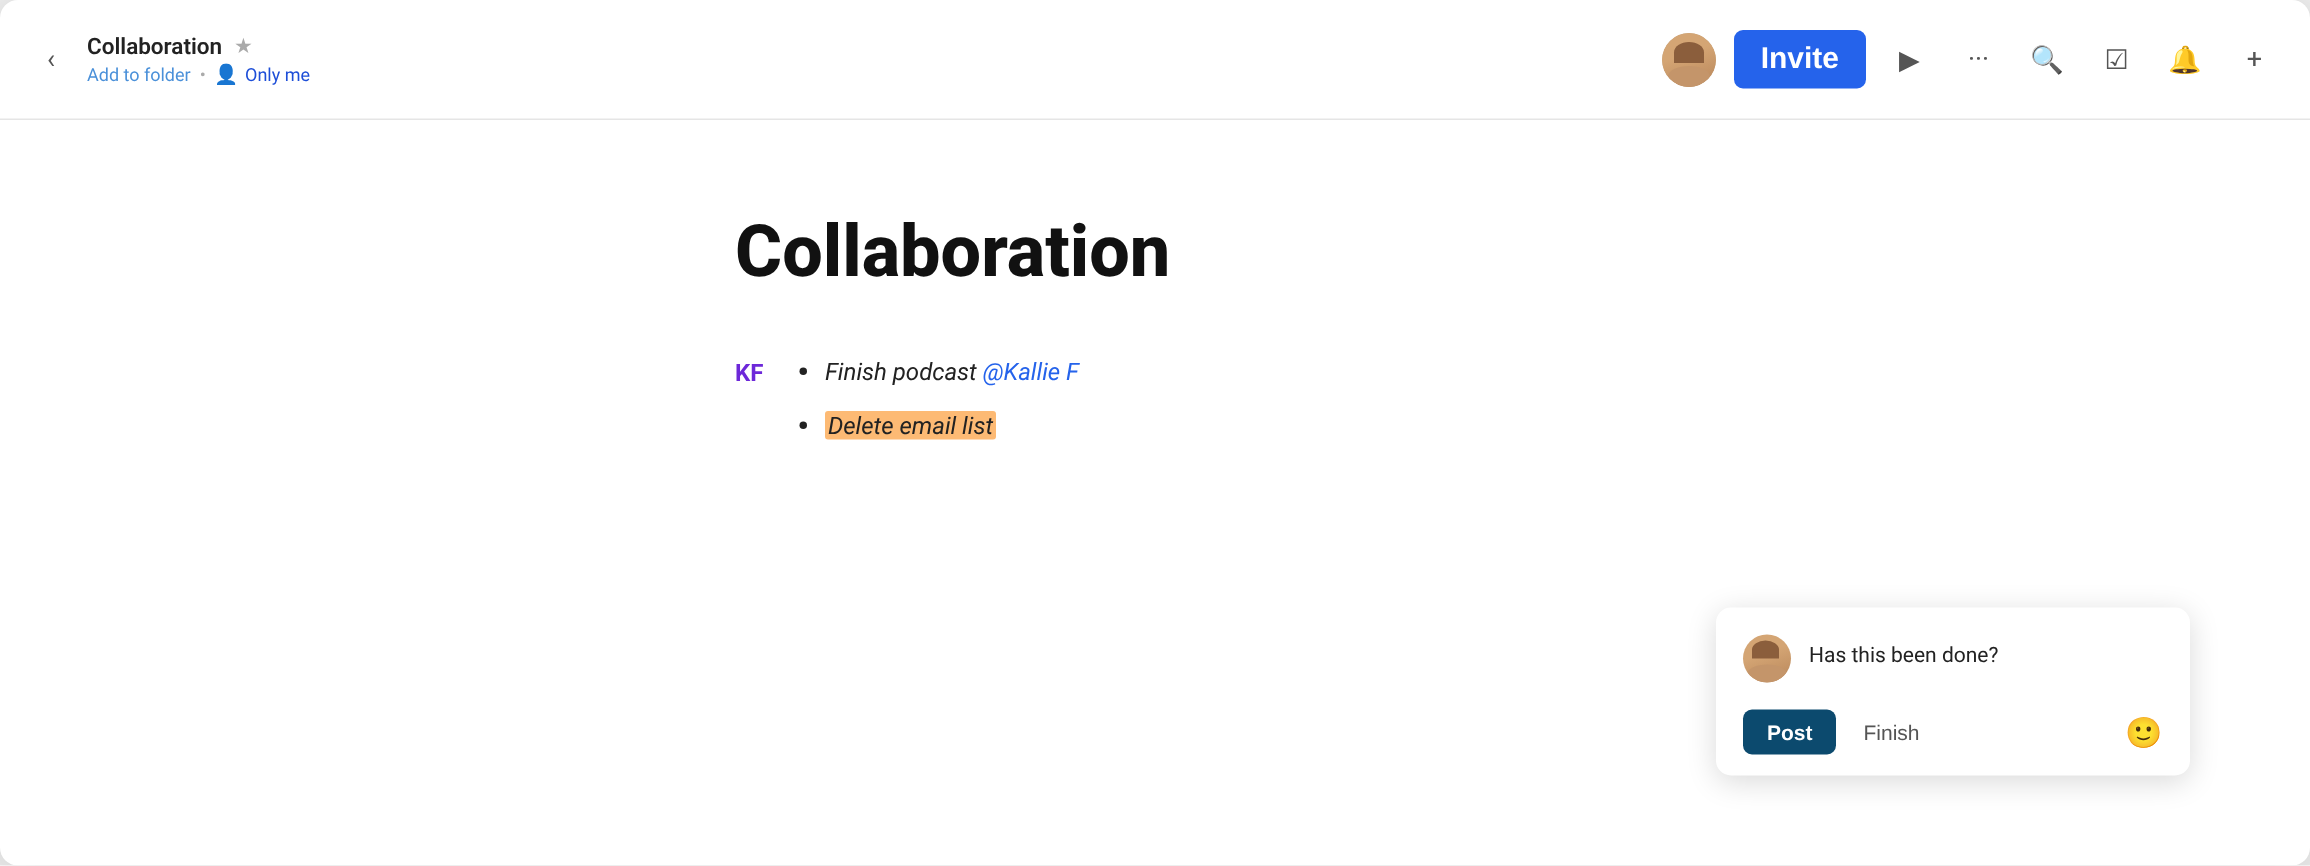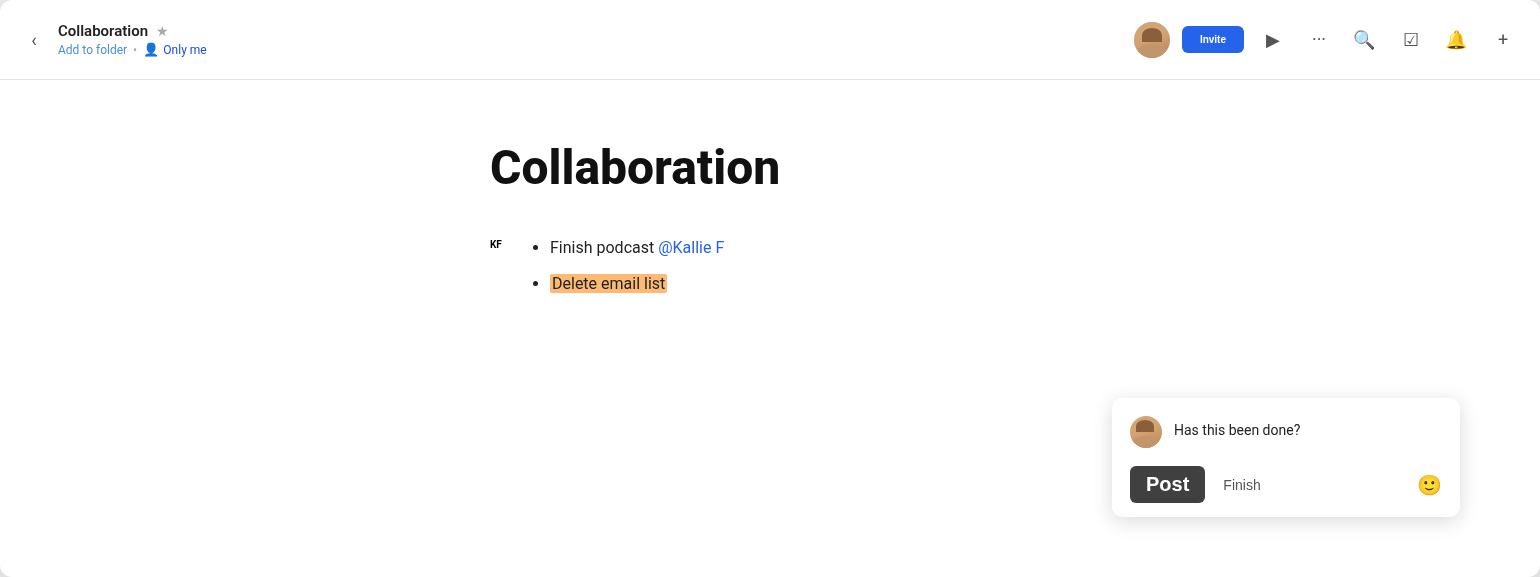--- a/index.html
+++ b/index.html
@@ -138,21 +138,21 @@
       height: 14px;
       background: #c4956a;
       border-radius: 50% 50% 0 0;
     }
     .invite-btn {
       background: #2563eb;
       color: #fff;
       border: none;
       border-radius: 6px;
       padding: 8px 18px;
-      font-size: 10px;
+      font-size: 20px;
       font-weight: 600;
       cursor: pointer;
     }
     .toolbar-icon-btn {
       display: flex;
       align-items: center;
       justify-content: center;
       width: 34px;
       height: 34px;
       cursor: pointer;
@@ -179,29 +179,30 @@
       color: #111;
       margin-bottom: 40px;
       line-height: 1.15;
     }
     .task-area {
       display: flex;
       align-items: flex-start;
       gap: 16px;
     }
     .kf-badge {
-      font-size: 10px;
+      font-size: 16px;
       font-weight: 700;
-      color: #000000;
+      color: #6d28d9;
       margin-top: 4px;
       min-width: 24px;
     }
     .task-list {
       list-style: disc;
       padding-left: 20px;
+      font-style: italic;
     }
     .task-list li {
       font-size: 16px;
       color: #222;
       margin-bottom: 10px;
       line-height: 1.6;
     }
     .mention {
       color: #2563eb;
     }
@@ -209,21 +210,21 @@
       background: #fdba74;
       border-radius: 2px;
       padding: 0 2px;
     }
 
     
     .comment-popup {
       position: absolute;
       right: 80px;
       bottom: 60px;
-      width: 348px;
+      width: 316px;
       background: #fff;
       border-radius: 10px;
       box-shadow: 0 4px 20px rgba(0,0,0,0.15);
       padding: 18px 18px 14px 18px;
     }
     .comment-header {
       display: flex;
       align-items: flex-start;
       gap: 12px;
       margin-bottom: 18px;
@@ -262,26 +263,26 @@
       color: #222;
       line-height: 1.5;
       padding-top: 4px;
     }
     .comment-actions {
       display: flex;
       align-items: center;
       gap: 8px;
     }
     .post-btn {
-      background: #404040;
+      background: #0c4a6e;
       color: #fff;
       border: none;
       border-radius: 6px;
       padding: 7px 16px;
-      font-size: 20px;
+      font-size: 14px;
       font-weight: 600;
       cursor: pointer;
     }
     .cancel-btn {
       background: transparent;
       border: none;
       color: #555;
       font-size: 14px;
       cursor: pointer;
       padding: 7px 10px;

